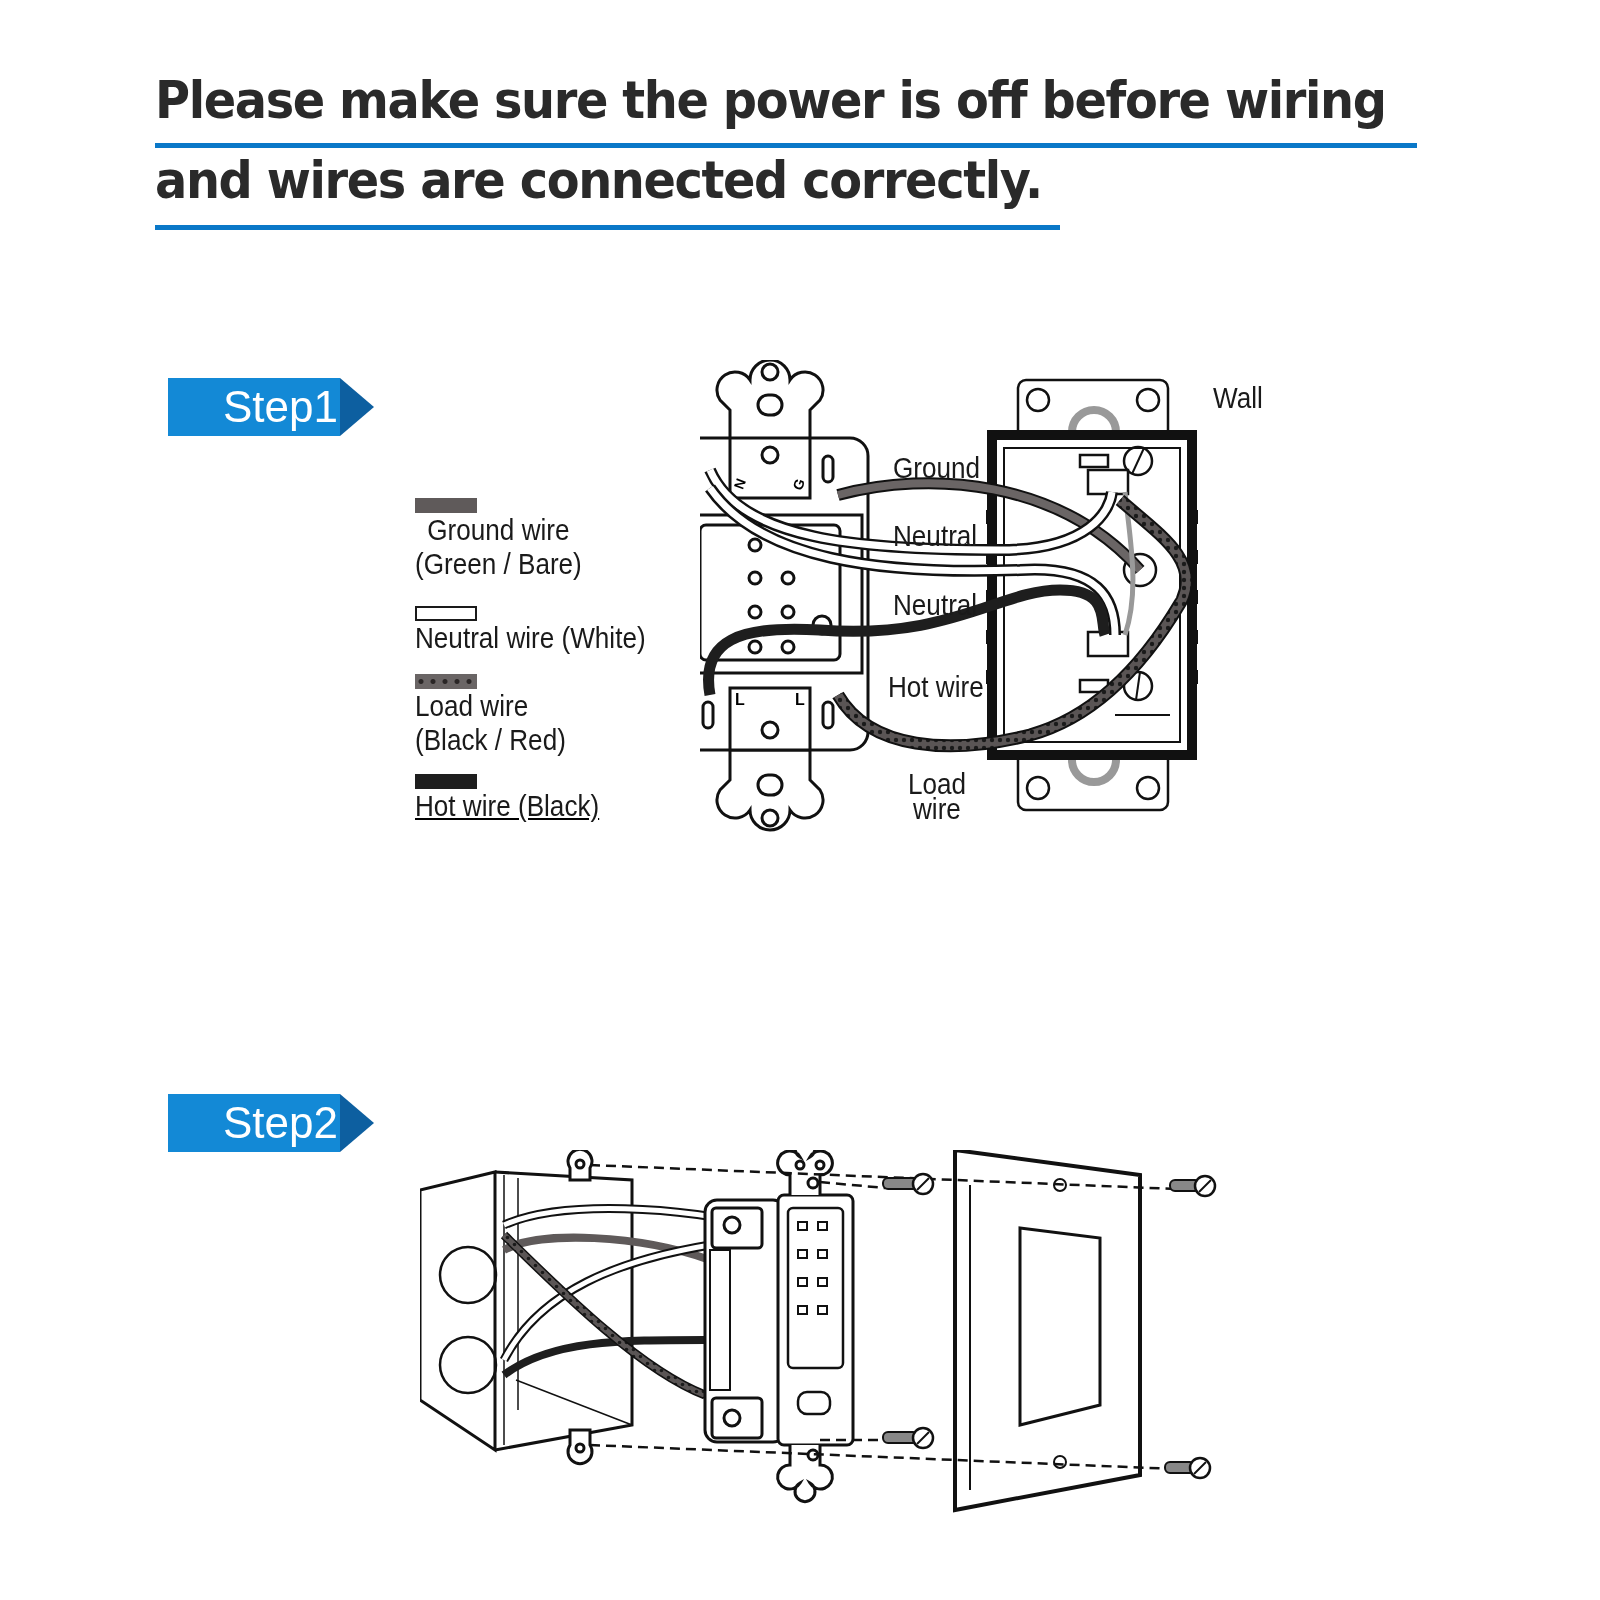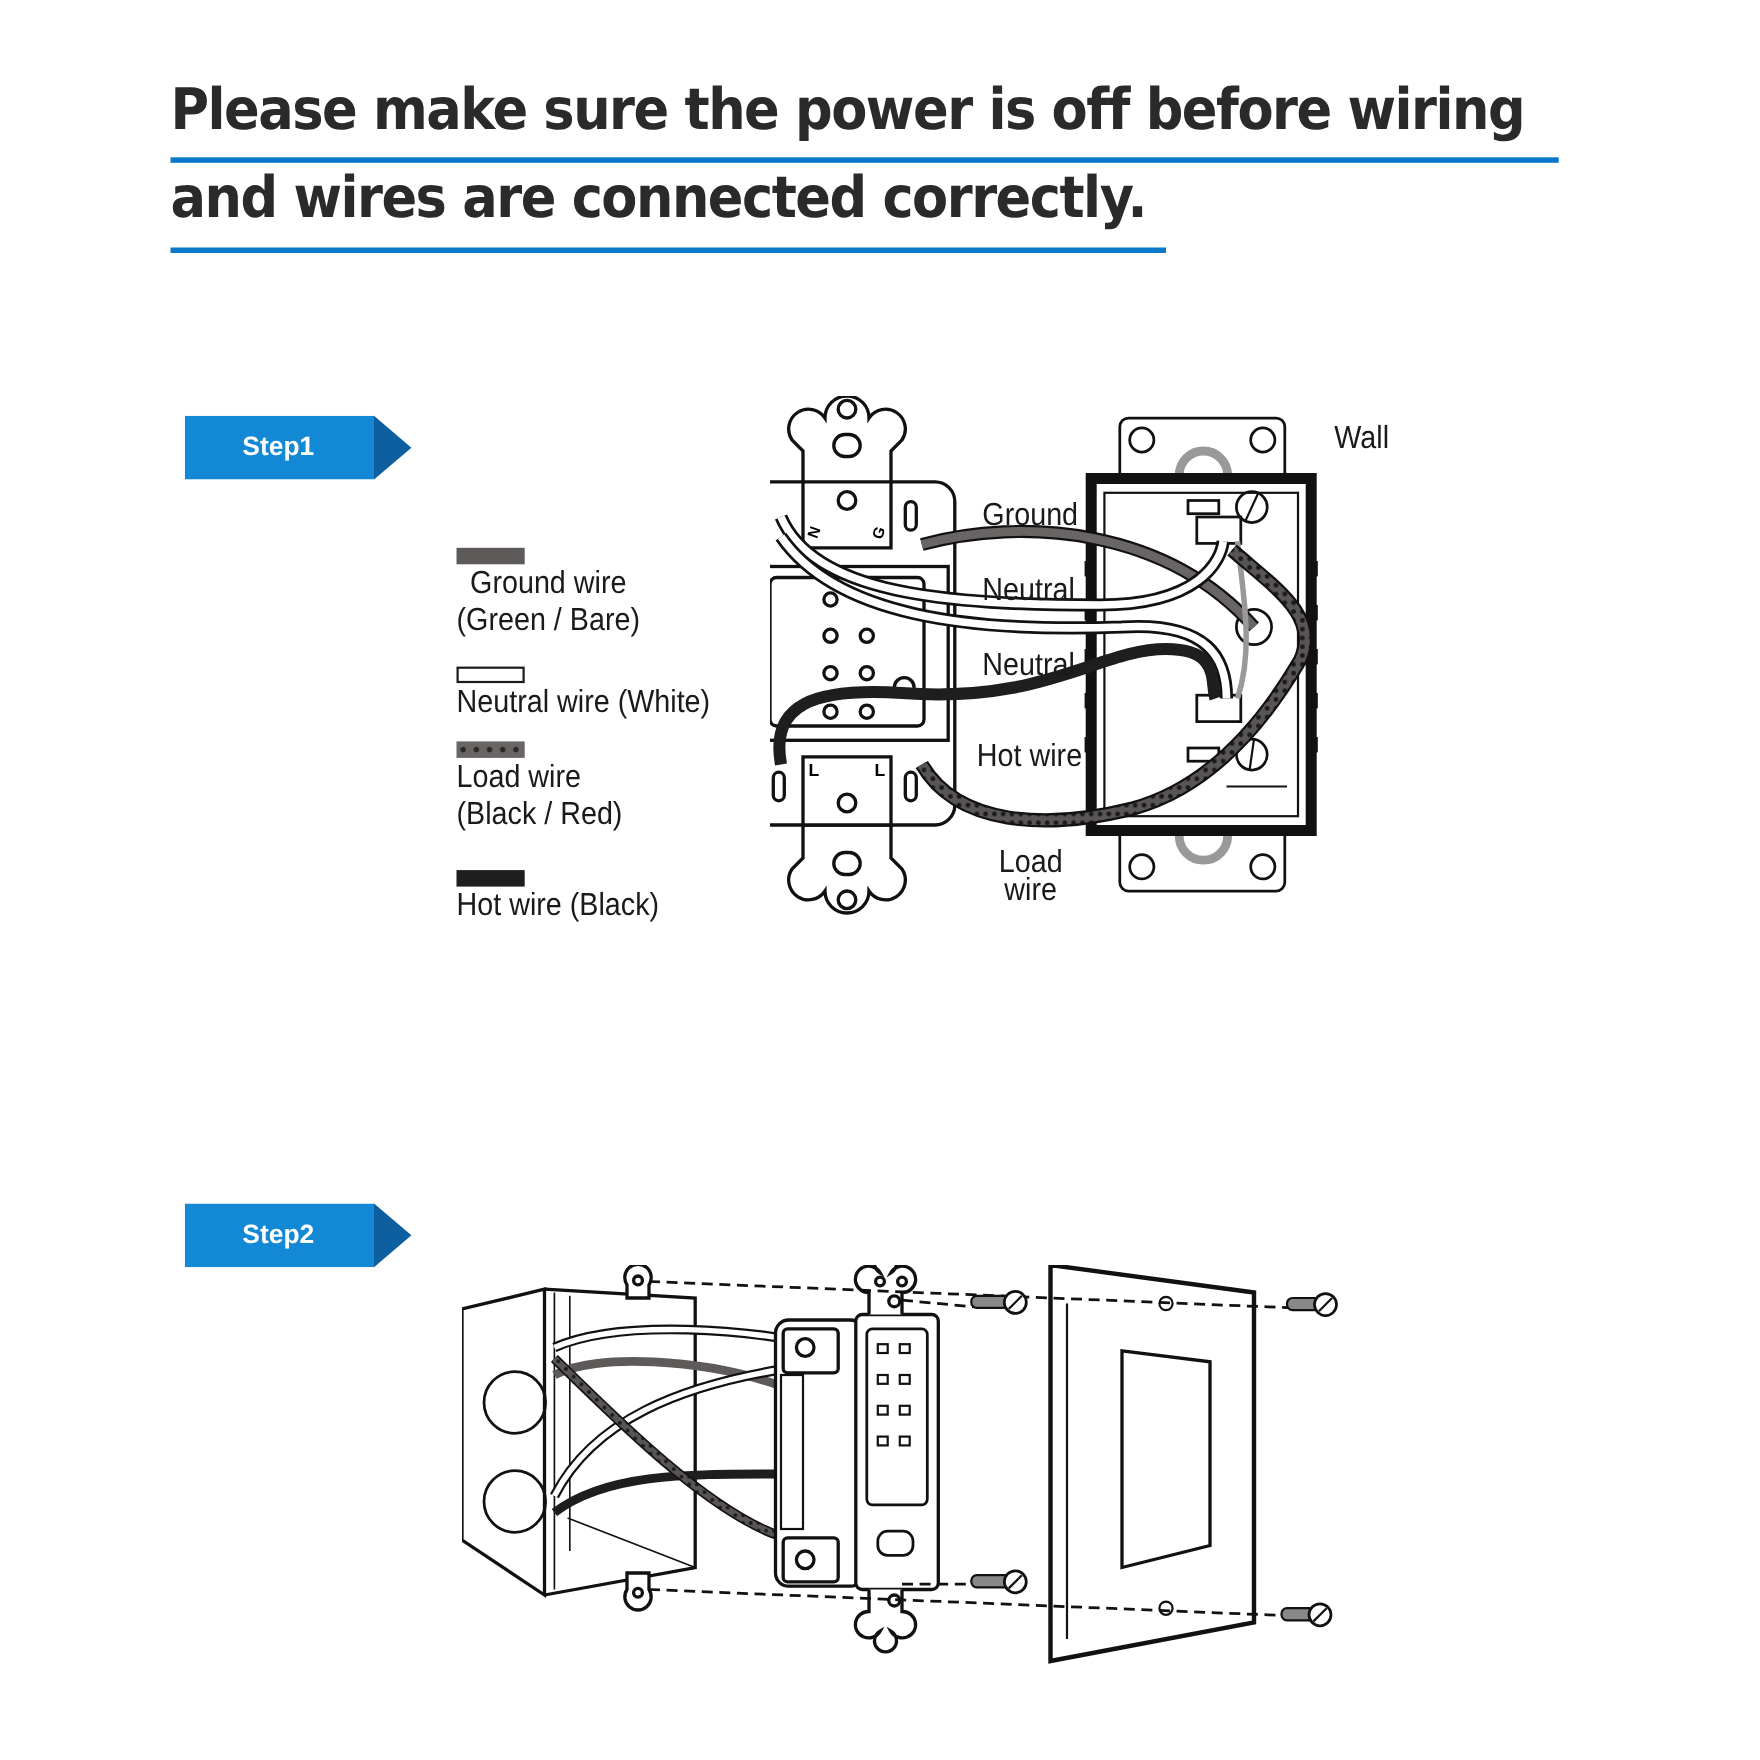--- a/index.html
+++ b/index.html
@@ -5,21 +5,21 @@
   html,body{margin:0;padding:0;background:#ffffff;}
   body{width:1600px;height:1600px;position:relative;overflow:hidden;font-family:"Liberation Sans",sans-serif;}
   .headline{position:absolute;left:155px;font-family:"DejaVu Sans",sans-serif;font-weight:bold;font-size:52px;color:#2a2a2a;letter-spacing:-1.5px;white-space:nowrap;transform:scaleX(0.92);transform-origin:left center;}
   #h1{top:70px;}
   #h2{top:150px;}
   .uline{position:absolute;left:155px;height:5px;background:#0a78c8;}
   #u1{top:143px;width:1262px;}
   #u2{top:225px;width:905px;}
   .step{position:absolute;left:168px;width:212px;height:58px;}
   .step svg{position:absolute;left:0;top:0;}
-  .step span{position:absolute;left:0;width:170px;top:0;line-height:58px;text-align:center;color:#fff;font-weight:bold;font-size:24px;font-family:"Liberation Sans",sans-serif;}
+  .step span{position:absolute;left:0;width:170px;top:0;line-height:58px;text-align:right;color:#fff;font-weight:normal;font-size:44px;font-family:"Liberation Sans",sans-serif;}
   #step1{top:378px;}
   #step2{top:1094px;padding-left:44px;}
   .legend{position:absolute;left:415px;top:498px;width:260px;}
   .lg-item{position:absolute;left:0;}
   .lg-swatch{width:62px;height:15px;box-sizing:border-box;}
   .lg-text{font-size:29px;color:#1a1a1a;line-height:34px;transform:scaleX(0.9);transform-origin:left center;white-space:nowrap;}
   .diag-label{position:absolute;font-size:29px;color:#1a1a1a;transform:scaleX(0.9);transform-origin:left center;white-space:nowrap;line-height:30px;}
   svg{display:block;}
 </style>
 </head>
@@ -46,21 +46,21 @@
   </div>
   <div class="lg-item" style="top:108px;">
     <div class="lg-swatch" style="background:#fff;border:2px solid #1a1a1a;"></div>
     <div class="lg-text">Neutral wire (White)</div>
   </div>
   <div class="lg-item" style="top:176px;">
     <div class="lg-swatch" style="background:radial-gradient(circle,#2a2626 2px,#6a6565 3px);background-size:12px 15px;"></div>
     <div class="lg-text">Load wire</div>
     <div class="lg-text">(Black / Red)</div>
   </div>
-  <div class="lg-item" style="top:293px;">
+  <div class="lg-item" style="top:276px;text-decoration:underline;">
     <div class="lg-swatch" style="background:#1e1e1e;"></div>
     <div class="lg-text">Hot wire (Black)</div>
   </div>
 </div>
 
 <svg style="position:absolute;left:700px;top:360px;" width="580" height="500" viewBox="0 0 580 500">
   <defs>
     <pattern id="loadpat" width="8" height="8" patternUnits="userSpaceOnUse">
       <rect width="8" height="8" fill="#5a5555"></rect>
       <circle cx="4" cy="4" r="2.2" fill="#1a1a1a"></circle>

